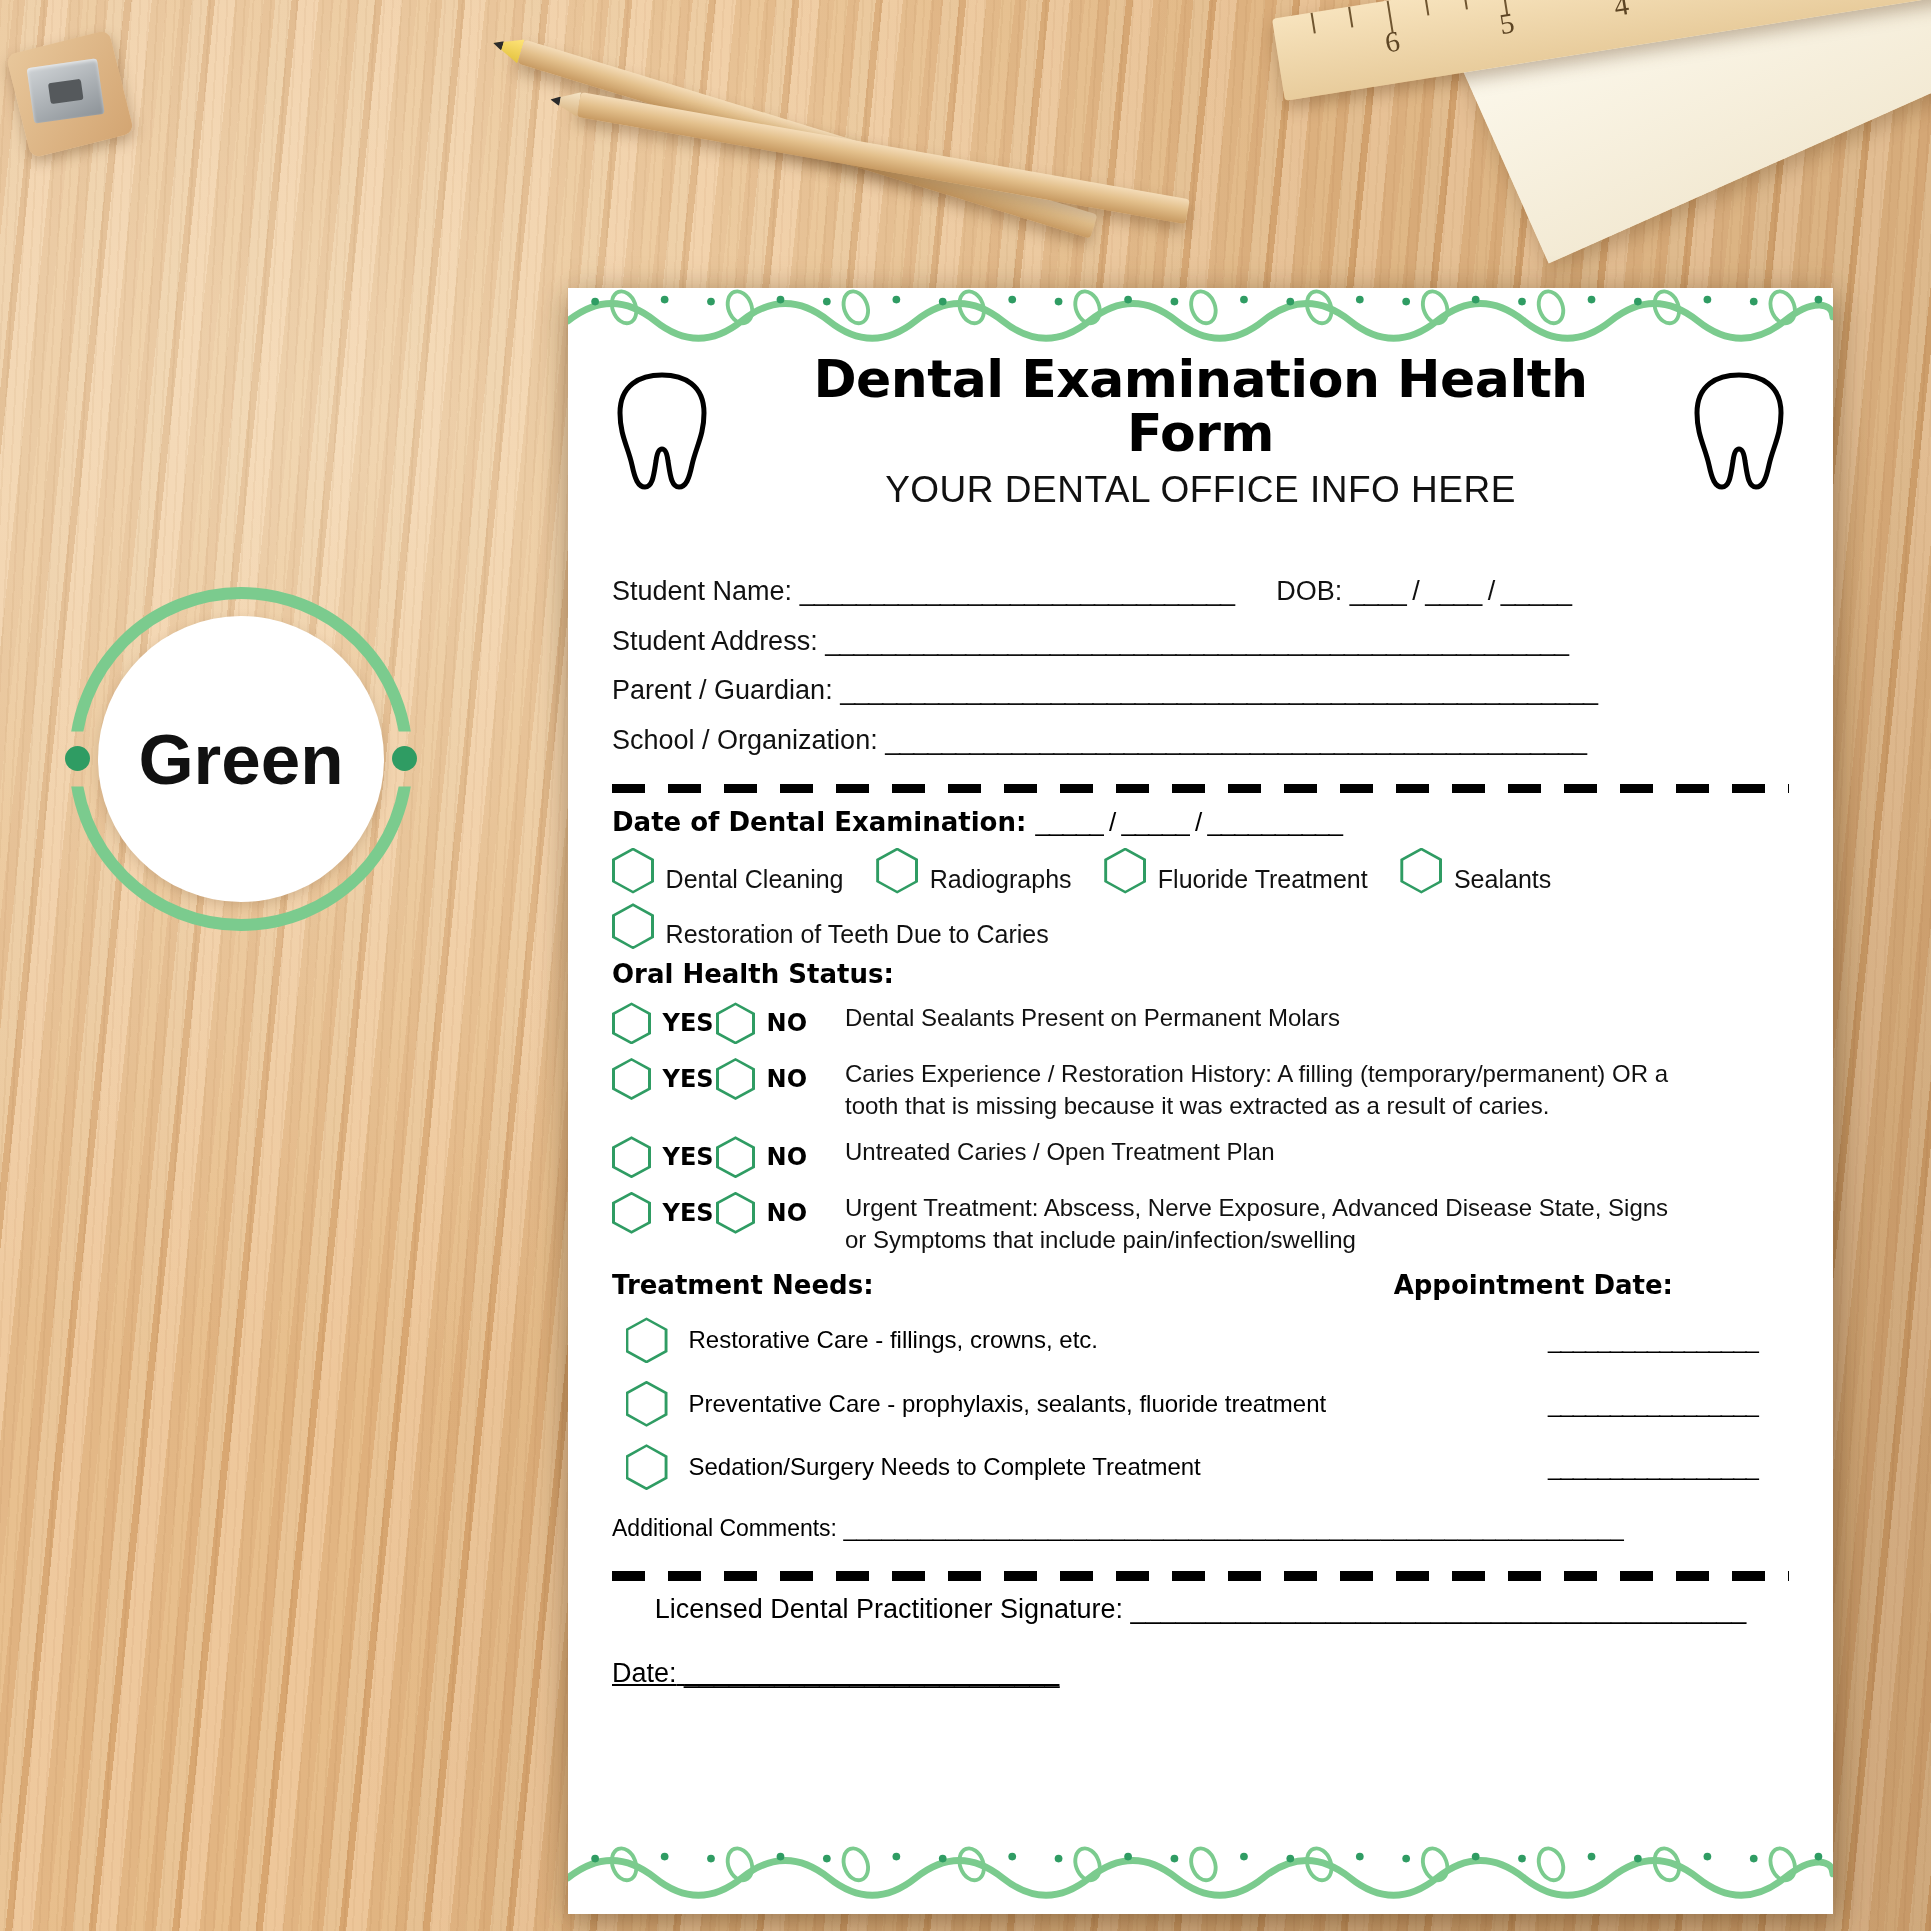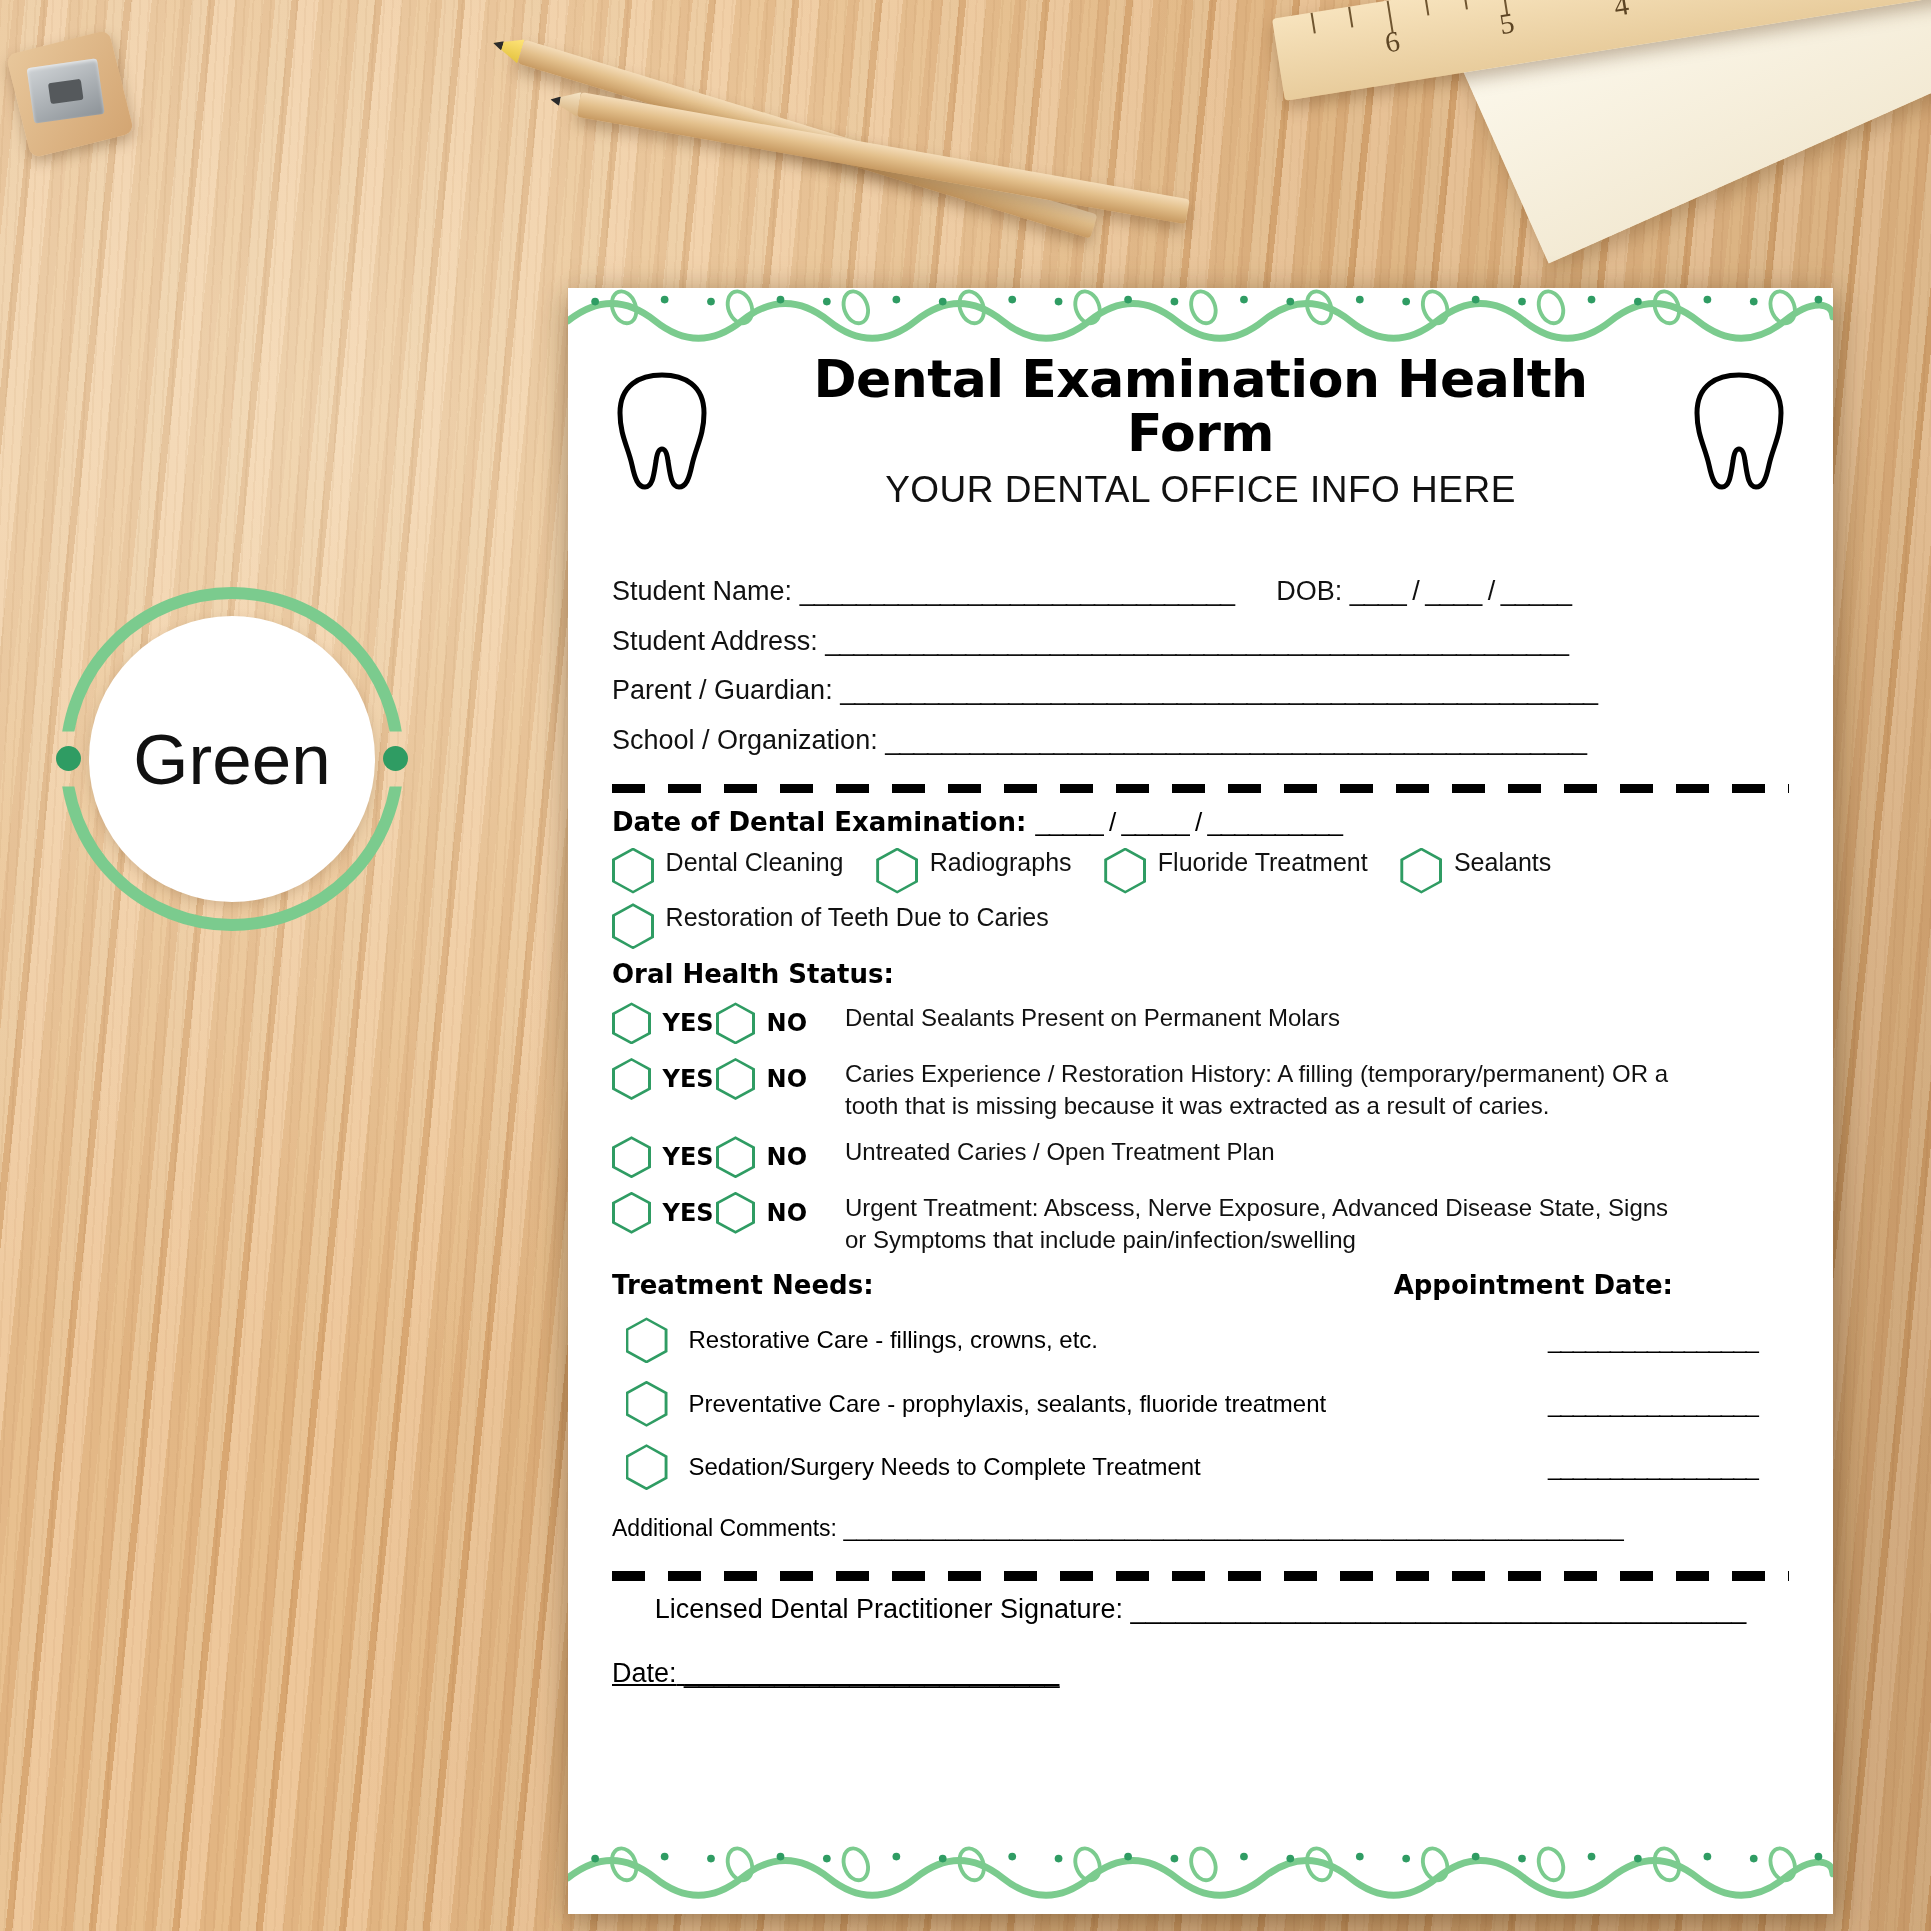--- a/index.html
+++ b/index.html
@@ -87,21 +87,21 @@
     box-shadow:0 7.7px 17.4px rgba(90,55,20,.35);
     border-radius:3.9px;overflow:hidden;
   }
   .ruler .ticks{position:absolute;inset:0;}
   .ruler .ticks i{position:absolute;top:0;width:1.9px;height:21px;background:#6f5530;}
   .ruler .nums{position:absolute;top:25px;left:0;right:0;height:39px;}
   .ruler .nums span{position:absolute;font-size:29px;color:#5d4524;font-family:"Liberation Serif",serif;}
 
   
   .swatch{
-    position:absolute;left:60px;top:587px;width:344px;height:344px;
+    position:absolute;left:69px;top:587px;width:344px;height:344px;font-weight:bold;
   }
   .swatch .ring{
     position:absolute;inset:0;border-radius:50%;
     border:12.6px solid #7bcb8e;
     clip-path:polygon(50% 0,100% 0,100% 42%,50% 42%,50% 58%,100% 58%,100% 100%,0 100%,0 58%,50% 58%,50% 42%,0 42%,0 0);
   }
   .swatch .disc{
     position:absolute;left:29px;top:29px;width:286px;height:286px;border-radius:50%;
     background:#fff;display:flex;align-items:center;justify-content:center;
     box-shadow:0 3.9px 11.6px rgba(90,55,20,.18);
@@ -145,21 +145,21 @@
   .dashrule{
     height:9.7px;margin:17.4px 0 13.5px;
     background-image:linear-gradient(to right,#000 0 33px,rgba(0,0,0,0) 33px 56px);
     background-size:56px 9.7px;background-repeat:repeat-x;
   }
 
   .sechead{font-size:26px;font-weight:bold;color:#000;margin:9.7px 0 5.8px;font-family:"DejaVu Sans",sans-serif;}
   .sechead .thin{font-weight:normal;font-family:"Liberation Sans",sans-serif;letter-spacing:-1px;}
 
   .hexrow{display:flex;align-items:center;flex-wrap:wrap;gap:9.7px;margin:9.7px 0;}
-  .hexopt{display:flex;align-items:flex-start;gap:11.6px;margin-right:23px;}
+  .hexopt{display:flex;align-items:flex-end;gap:11.6px;margin-right:23px;}
   .hex{
     width:42px;height:46px;flex:0 0 auto;
     background:#2f9c63;
     clip-path:polygon(50% 0%,100% 25%,100% 75%,50% 100%,0% 75%,0% 25%);
     position:relative;
   }
   .hex:after{
     content:"";position:absolute;inset:2.9px;background:#fff;
     clip-path:polygon(50% 0%,100% 25%,100% 75%,50% 100%,0% 75%,0% 25%);
   }

